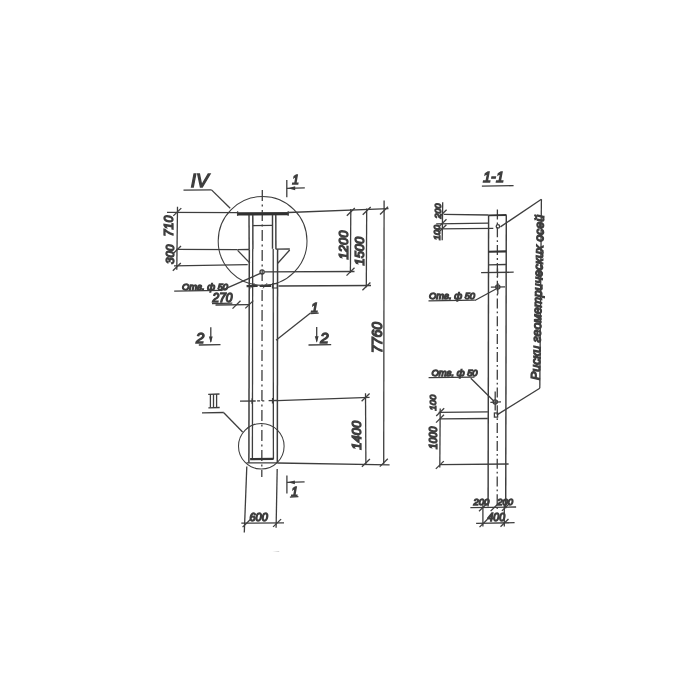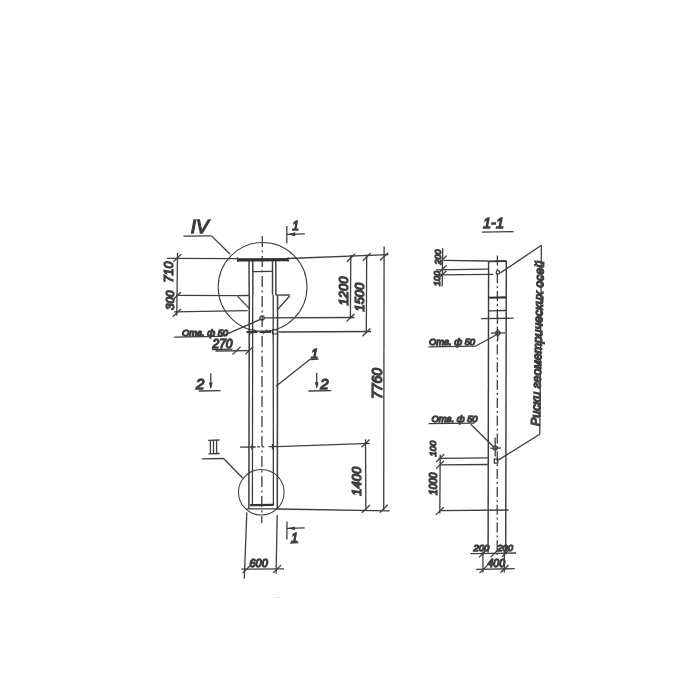--- a/index.html
+++ b/index.html
@@ -1,16 +1,16 @@
 <!DOCTYPE html>
 <html><head>
 <meta charset="utf-8">
 <style>
   html,body{margin:0;padding:0;background:#ffffff;}
-  #page{width:700px;height:552px;position:relative;background:#ffffff;overflow:hidden;margin-top:46px;}
+  #page{width:700px;height:552px;position:relative;background:#ffffff;overflow:hidden;}
   svg{position:absolute;top:0;left:0;filter:blur(0.4px);}
   text{font-family:"Liberation Sans",sans-serif;font-style:italic;fill:#3a3a3a;}
 </style>
 </head>
 <body>
 <div id="page">
 <svg width="700" height="700" viewBox="0 0 700 700" fill="none" stroke="#3e3e3e" stroke-width="1.3" stroke-linecap="butt">
 
 <g stroke-dasharray="11 3.5 2 3.5">
   <line x1="262.3" y1="190" x2="261.8" y2="477"></line>

